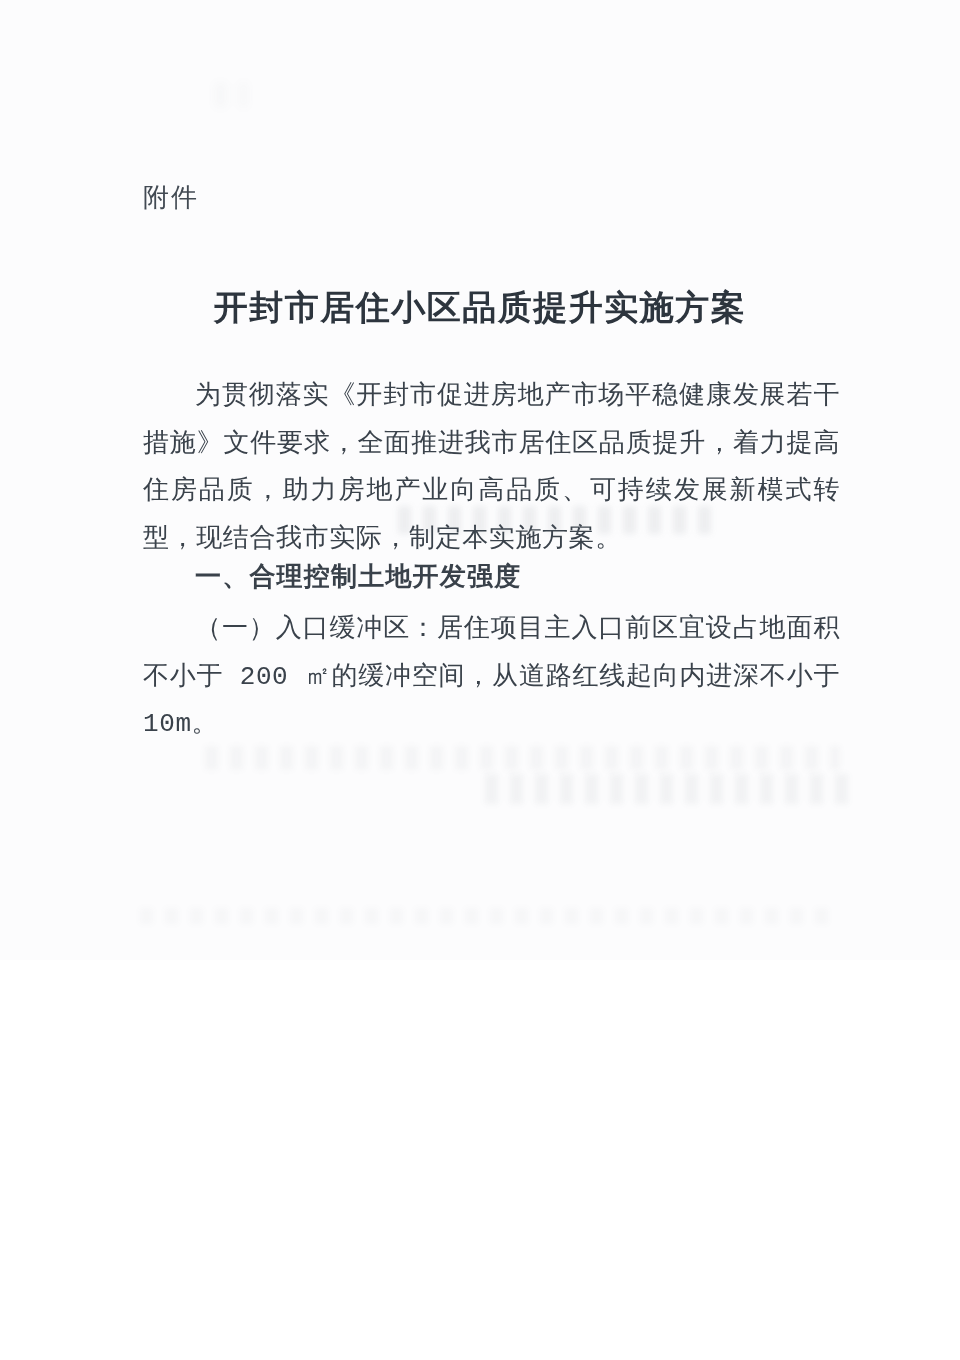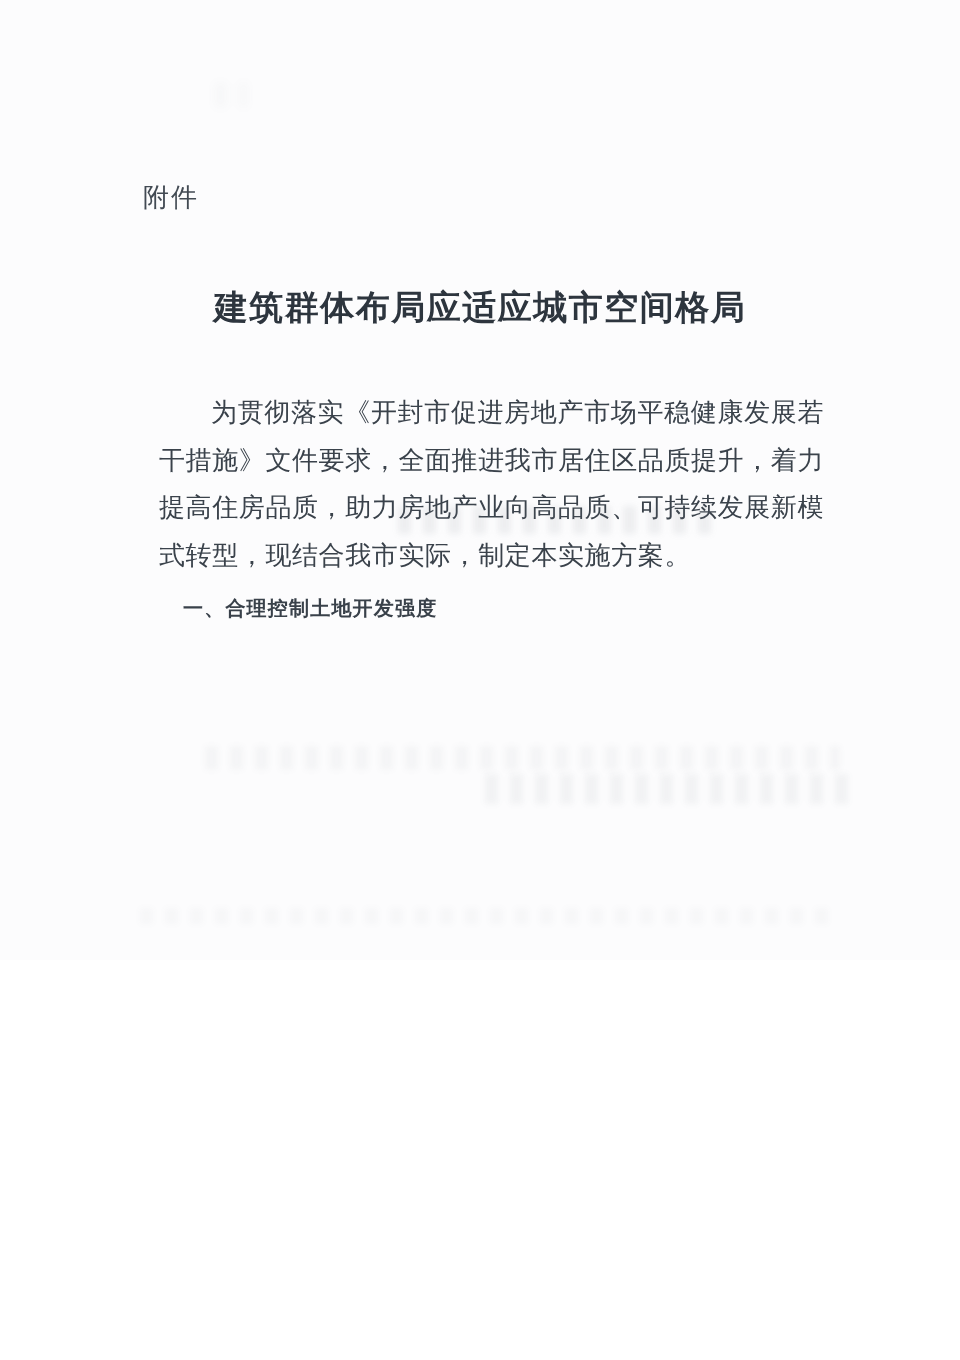--- a/index.html
+++ b/index.html
@@ -48,28 +48,29 @@
     width: 697px;
     font-size: 26px;
     line-height: 47.6px;
     letter-spacing: 0.6px;
     color: #3a424b;
     text-align: justify;
     text-justify: inter-character;
     word-break: break-all;
   }
   .body-col p {
-    margin: 16px;
+    margin: 0;
     text-indent: 2em;
+    font-family: Liberation Mono, monospace;
   }
   .sec-heading {
     margin: 0;
     font-family: "Liberation Sans", "DejaVu Sans", sans-serif;
     font-weight: 600;
-    font-size: 20px;
+    font-size: 26px;
     line-height: 47.6px;
     letter-spacing: 1.2px;
     text-indent: 2em;
     color: #39414a;
   }
   #sec1-heading { margin-top: -10px; }
   #sec2-heading { margin-top: -16px; }
   #sec2-item1   { margin-top: 5px; }
   #sec2-item2   { margin-top: -4px; }
 
@@ -102,30 +103,31 @@
 </style>
 </head>
 <body>
 
 <div class="page">
 
   <div class="artifact" id="artifact-5"></div>
 
   <div class="attachment">附件</div>
 
-  <h1 class="doc-title">建筑群体布局应适应城市空间格局</h1>
+  <h1 class="doc-title">开封市居住小区品质提升实施方案</h1>
 
   <div class="body-col">
 
     <p>为贯彻落实《开封市促进房地产市场平稳健康发展若干措施》文件要求，全面推进我市居住区品质提升，着力提高住房品质，助力房地产业向高品质、可持续发展新模式转型，现结合我市实际，制定本实施方案。</p>
 
     <h2 class="sec-heading" id="sec1-heading">一、合理控制土地开发强度</h2>
 
 
 
+    <p id="sec2-item1"><span>（一）入口缓冲区：</span><span>居住项目主入口前区宜设占地面积不小于 200 ㎡的缓冲空间，从道路红线起向内进深不小于 10m。</span></p>
 
 
   </div>
 
   <div class="artifact" id="artifact-1"></div>
   <div class="artifact" id="artifact-2"></div>
   <div class="artifact" id="artifact-3"></div>
   <div class="artifact" id="artifact-4"></div>
 
   <div class="page-number">– 7 –</div>

